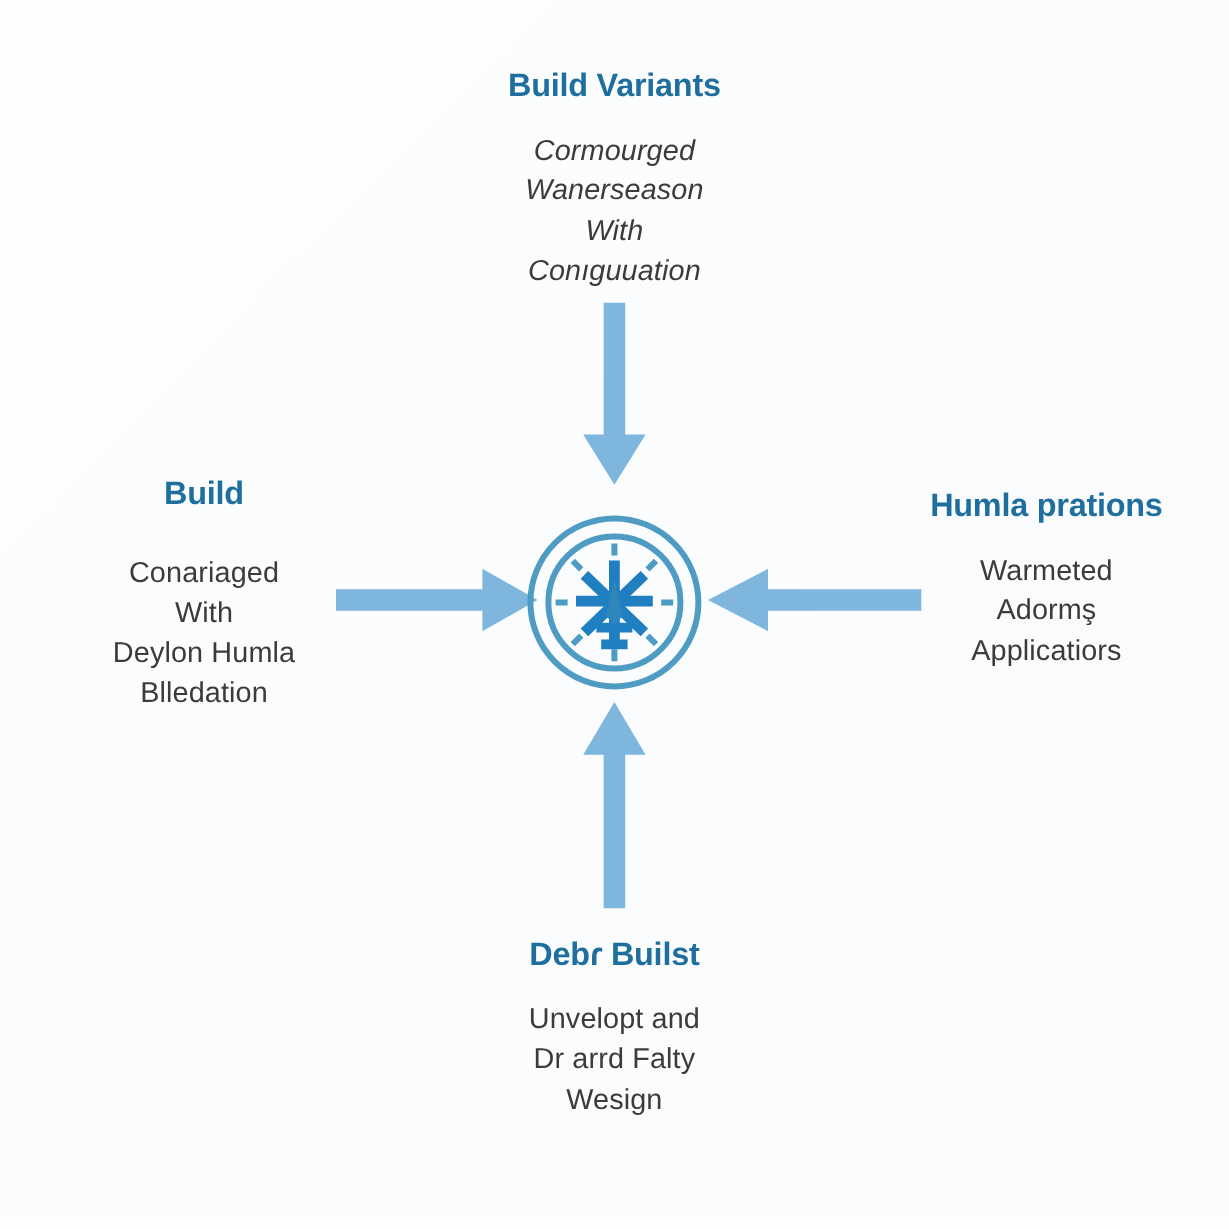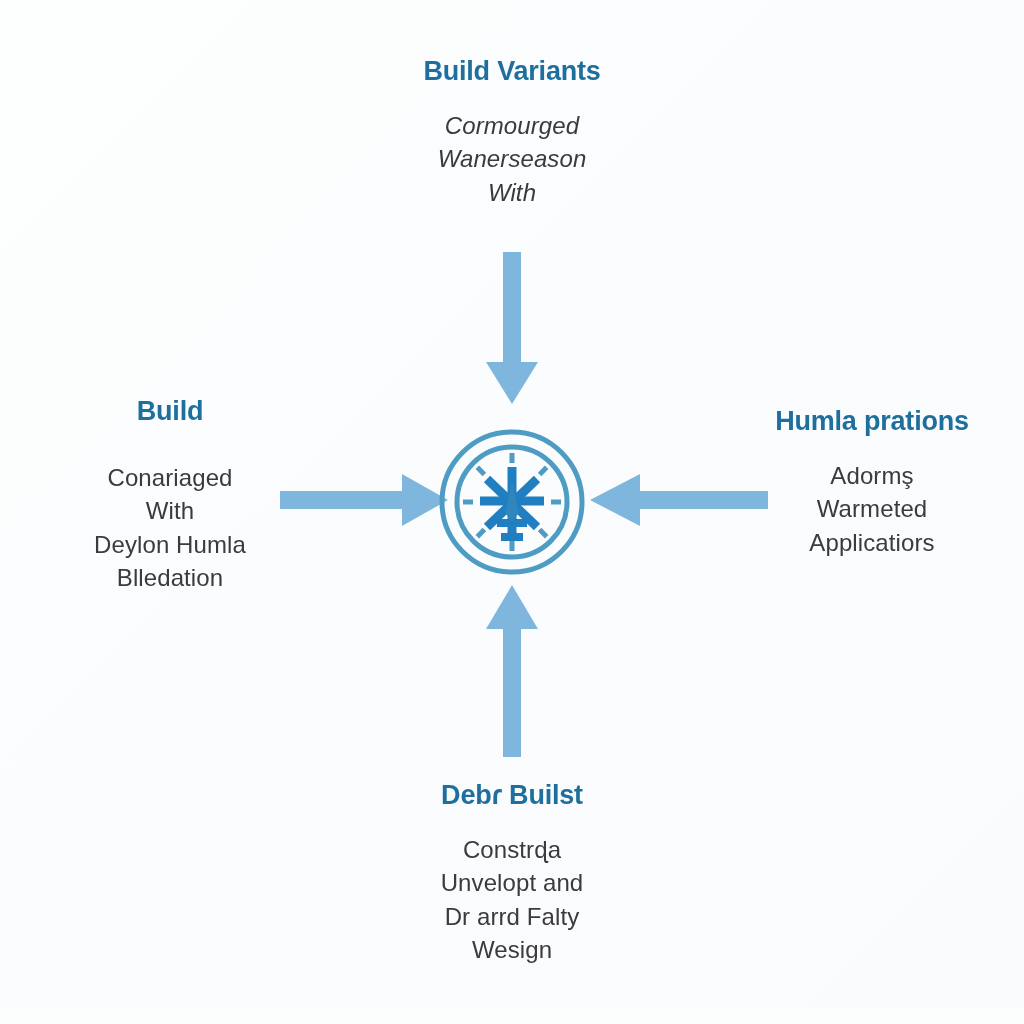--- a/index.html
+++ b/index.html
@@ -76,46 +76,46 @@
 <body>
 
 <div id="canvas">
 
   <div class="node" id="node-top">
     <div class="node-title">Build Variants</div>
     <div class="node-desc">
       <span class="ln">Cormourged</span>
       <span class="ln">Wanerseason</span>
       <span class="ln">With</span>
+      <span class="ln">Conıguuation</span>
     </div>
   </div>
 
   <div class="node" id="node-left">
     <div class="node-title">Build</div>
     <div class="node-desc">
       <span class="ln">Conariaged</span>
       <span class="ln">With</span>
       <span class="ln">Deylon Humla</span>
       <span class="ln">Blledation</span>
     </div>
   </div>
 
   <div class="node" id="node-right">
     <div class="node-title">Humla prations</div>
     <div class="node-desc">
+      <span class="ln">Warmeted</span>
       <span class="ln">Adormş</span>
-      <span class="ln">Warmeted</span>
       <span class="ln">Applicatiors</span>
     </div>
   </div>
 
   <div class="node" id="node-bottom">
     <div class="node-title">Debɾ Builst</div>
     <div class="node-desc">
-      <span class="ln">Constrɖa</span>
       <span class="ln">Unvelopt and</span>
       <span class="ln">Dr arrd Falty</span>
       <span class="ln">Wesign</span>
     </div>
   </div>
 
   <div class="arrow" id="arrow-top">
     <svg width="68" height="152" viewBox="0 0 68 152">
       <polygon points="25,0 43,0 43,110 60,110 34,152 8,110 25,110" fill="#7fb6dd"></polygon>
     </svg>

